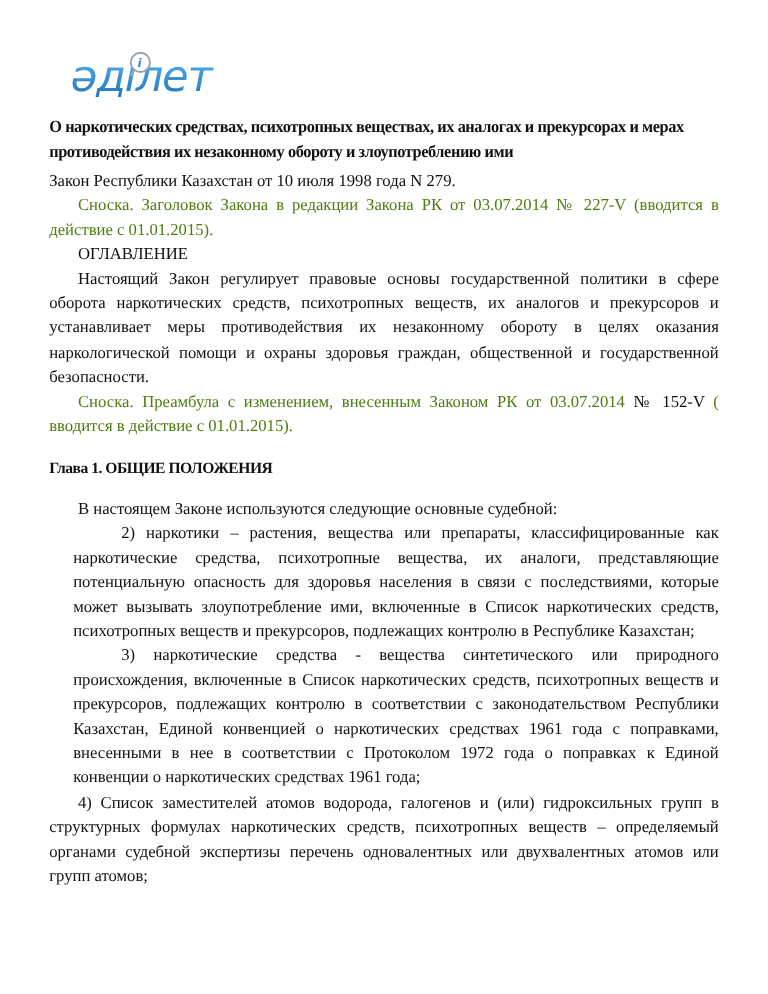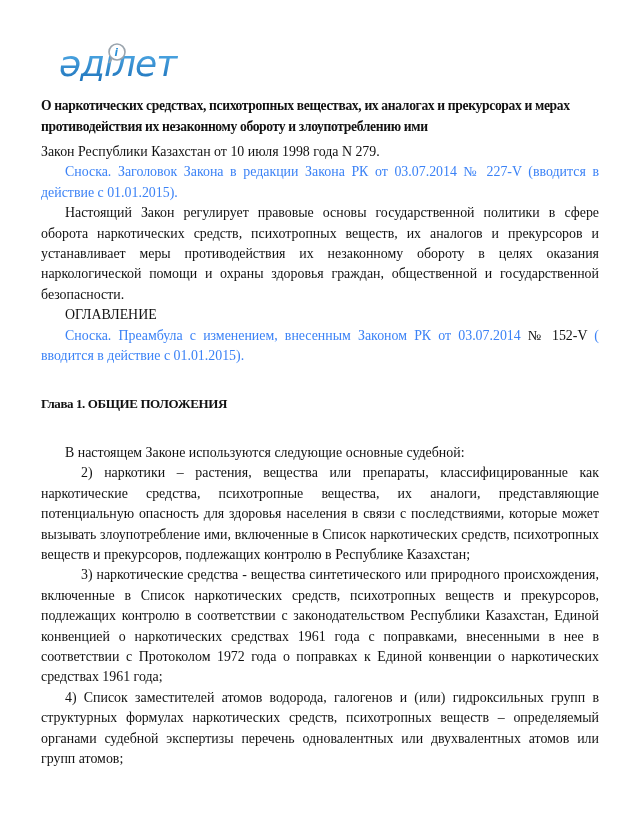--- a/index.html
+++ b/index.html
@@ -6,24 +6,24 @@
   body { width: 640px; height: 828px; position: relative; overflow: hidden;
          font-family: "Liberation Serif", "DejaVu Serif", serif; color: #111111; }
   .logo { position: absolute; left: 57px; top: 36px; width: 140px; height: 48px; }
   .doc-title { position: absolute; left: 41px; top: 96px; width: 560px;
                font-weight: bold; font-size: 13.6px; line-height: 20px; letter-spacing: -0.35px;
                transform: scaleY(1.04); }
   .body { position: absolute; left: 41px; top: 142px; width: 558px;
           font-size: 13.9px; line-height: 20.4px; }
   .p { margin: 0; text-align: justify; }
   .ind { text-indent: 24px; }
-  .ind2 { text-indent: 40px; }
-  .red { color: #3b82f6; }
+  .ind2 { text-indent: 40px; margin-left: 20px; }
+  .red { color: #4d7c0f; }
   .head { font-weight: bold; font-size: 13px; letter-spacing: -0.4px; margin: 0; }
-  .mt14 { margin-top: 28px; }
+  .mt14 { margin-top: 14px; }
   .last-left { text-align-last: left; }
 </style>
 </head>
 <body>
 
 <div class="logo">
   <svg width="140" height="48" viewBox="0 0 140 48">
     <defs>
       <linearGradient id="lg" x1="0" y1="0" x2="0" y2="1">
         <stop offset="0" stop-color="#5db8f0"></stop>
@@ -35,22 +35,22 @@
     <text x="57.5" y="20" font-family="DejaVu Sans, sans-serif" font-size="10" font-style="italic" font-weight="bold" fill="#2a8fd6">i</text>
     <line x1="55" y1="22" x2="52" y2="27" stroke="#9aa4ad" stroke-width="2"></line>
   </svg>
 </div>
 
 <div class="doc-title">О наркотических средствах, психотропных веществах, их аналогах и прекурсорах и мерах противодействия их незаконному обороту и злоупотреблению ими</div>
 
 <div class="body">
   <p class="p">Закон Республики Казахстан от 10 июля 1998 года N 279.</p>
   <p class="p ind red last-left">Сноска. Заголовок Закона в редакции Закона РК от 03.07.2014 № 227-V (вводится в действие с 01.01.2015).</p>
+  <p class="p ind">ОГЛАВЛЕНИЕ</p>
   <p class="p ind last-left">Настоящий Закон регулирует правовые основы государственной политики в сфере оборота наркотических средств, психотропных веществ, их аналогов и прекурсоров и устанавливает меры противодействия их незаконному обороту в целях оказания наркологической помощи и охраны здоровья граждан, общественной и государственной безопасности.</p>
-  <p class="p ind">ОГЛАВЛЕНИЕ</p>
   <p class="p ind last-left">
     <span class="red">Сноска. Преамбула с изменением, внесенным Законом РК от 03.07.2014</span>
     <span>№ 152-V</span>
     <span class="red">( вводится в действие с 01.01.2015).</span>
   </p>
   <p class="head mt14">Глава 1. ОБЩИЕ ПОЛОЖЕНИЯ</p>
   <p class="p ind mt14">В настоящем Законе используются следующие основные судебной:</p>
   <p class="p ind2 last-left">2) наркотики – растения, вещества или препараты, классифицированные как наркотические средства, психотропные вещества, их аналоги, представляющие потенциальную опасность для здоровья населения в связи с последствиями, которые может вызывать злоупотребление ими, включенные в Список наркотических средств, психотропных веществ и прекурсоров, подлежащих контролю в Республике Казахстан;</p>
   <p class="p ind2 last-left">3) наркотические средства - вещества синтетического или природного происхождения, включенные в Список наркотических средств, психотропных веществ и прекурсоров, подлежащих контролю в соответствии с законодательством Республики Казахстан, Единой конвенцией о наркотических средствах 1961 года с поправками, внесенными в нее в соответствии с Протоколом 1972 года о поправках к Единой конвенции о наркотических средствах 1961 года;</p>
   <p class="p ind last-left">4) Список заместителей атомов водорода, галогенов и (или) гидроксильных групп в структурных формулах наркотических средств, психотропных веществ – определяемый органами судебной экспертизы перечень одновалентных или двухвалентных атомов или групп атомов;</p>

